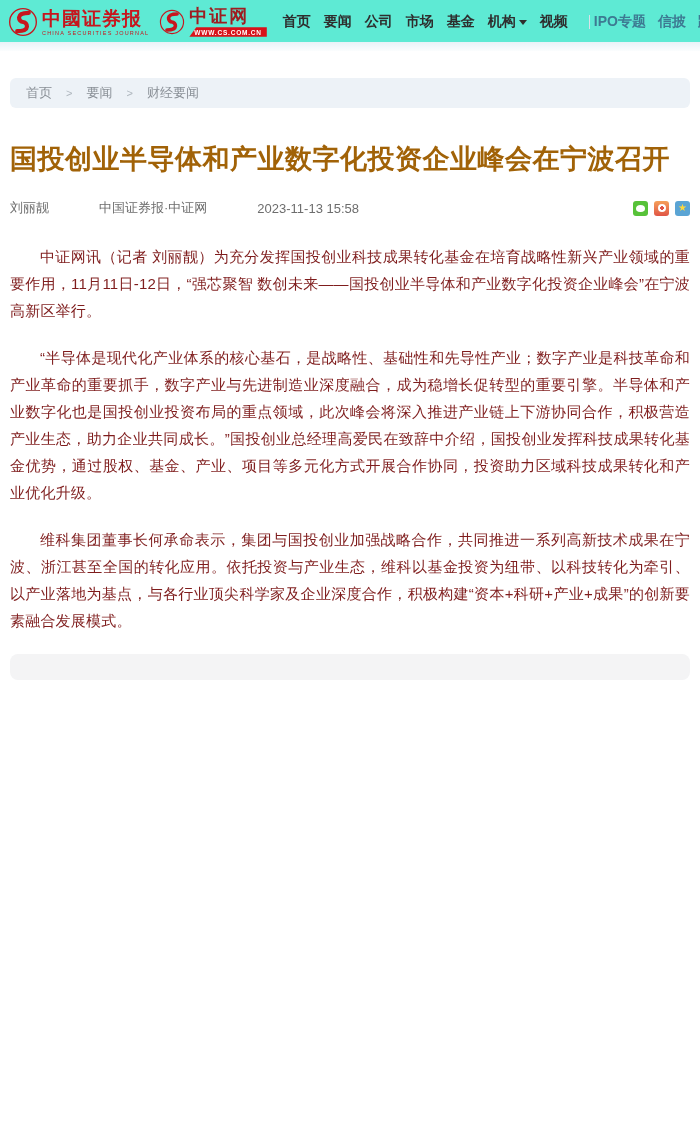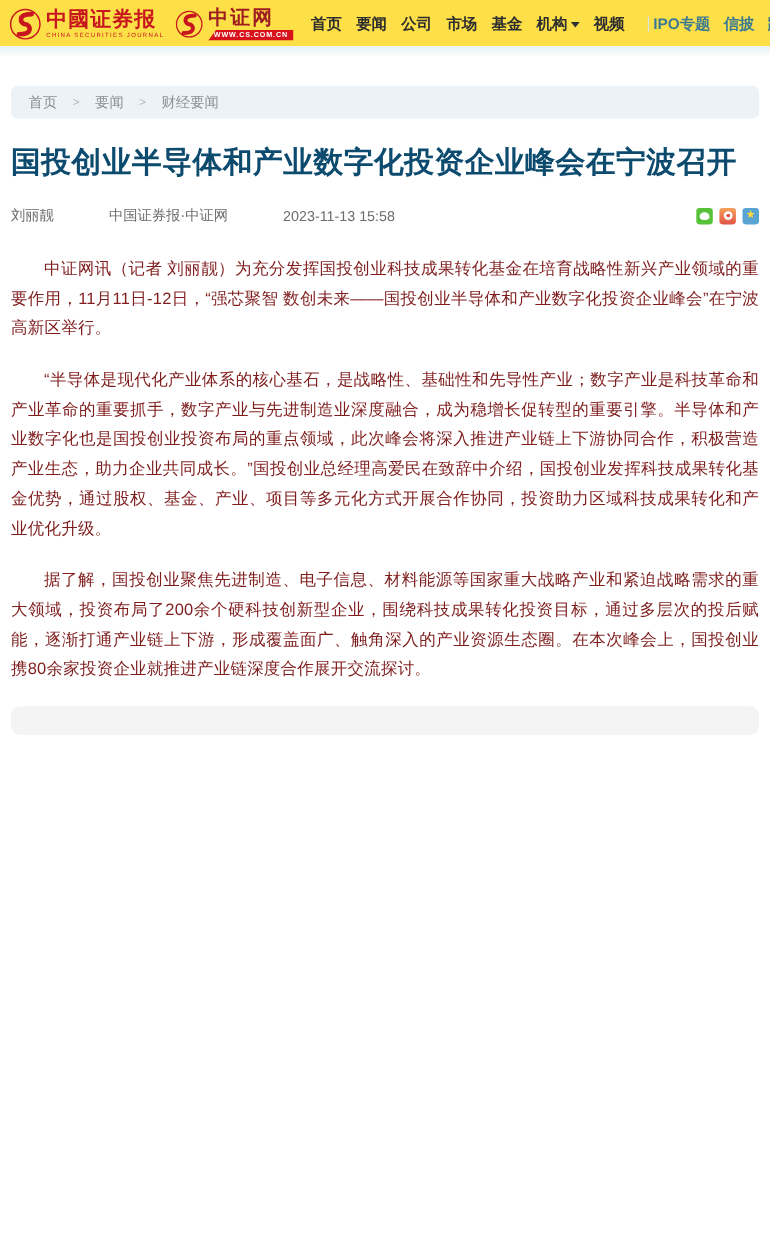--- a/index.html
+++ b/index.html
@@ -5,21 +5,21 @@
   * { box-sizing: border-box; }
   html,body { margin:0; padding:0; }
   body {
     width:700px; min-height:1135px; background:#ffffff;
     font-family:"Liberation Sans","DejaVu Sans",sans-serif;
     color:#3a3a3a;
   }
   
   .site-header{
     display:flex; align-items:center; padding:7px 10px 5px 8px;
-    background:#fde047; white-space:nowrap;
+    background:#5eead4; white-space:nowrap;
   }
   .logos{ display:flex; align-items:center; gap:10px; }
   .logo{ display:flex; align-items:center; gap:4px; cursor:pointer; }
   .logo-cn{ font-family:"DejaVu Serif","Liberation Serif",serif; font-weight:bold;
     font-size:19px; color:#c7161e; letter-spacing:1px; line-height:1; }
   .logo-sub{ font-size:5.5px; color:#c7161e; letter-spacing:1.2px; margin-top:2px; }
   .logo-cn2{ font-family:Liberation Serif, serif; font-weight:bold;
     font-size:18px; color:#9e1c20; letter-spacing:2px; line-height:1; }
   .logo-banner{ background:#d8121a; color:#fff; font-size:6.5px; font-weight:bold;
     letter-spacing:.8px; padding:1.5px 5px 1px; margin-top:2px;
@@ -36,21 +36,21 @@
   
   .breadcrumb{
     margin:27px 10px 0; background:#edf2f7; border-radius:6px;
     height:30px; display:flex; align-items:center; padding:0 16px;
     font-size:13px; color:#8a9097; gap:14px;
   }
   .breadcrumb a{ color:#8a9097; text-decoration:none; cursor:pointer; }
   .breadcrumb .sep{ color:#aeb6bd; font-size:11px; }
   
   .article-title{
-    margin:22px 10px 0; font-size:27px; font-weight:bold; color:#0c4a6e;
+    margin:34px 10px 0; font-size:27px; font-weight:bold; color:#a16207;
     letter-spacing:.5px; line-height:1.3;
   }
   .byline{
     margin:22px 10px 0; display:flex; align-items:center;
     font-size:13px; color:#6d6d6d;gap:24px;
   }
   .byline .meta{ margin-right:26px; }
   .share{ margin-left:auto; display:flex; gap:6px; align-items:center; }
   .share-icon{ width:15px; height:15px; border-radius:3px; display:inline-flex;
     align-items:center; justify-content:center; cursor:pointer; position:relative; }
@@ -140,19 +140,19 @@
     <span class="share">
       <span class="share-icon share-wechat"></span>
       <span class="share-icon share-weibo"></span>
       <span class="share-icon share-qzone"></span>
     </span>
   </div>
 
   <article class="article-body">
     <p>中证网讯（记者 刘丽靓）为充分发挥国投创业科技成果转化基金在培育战略性新兴产业领域的重要作用，11月11日-12日，“强芯聚智 数创未来——国投创业半导体和产业数字化投资企业峰会”在宁波高新区举行。</p>
     <p>“半导体是现代化产业体系的核心基石，是战略性、基础性和先导性产业；数字产业是科技革命和产业革命的重要抓手，数字产业与先进制造业深度融合，成为稳增长促转型的重要引擎。半导体和产业数字化也是国投创业投资布局的重点领域，此次峰会将深入推进产业链上下游协同合作，积极营造产业生态，助力企业共同成长。”国投创业总经理高爱民在致辞中介绍，国投创业发挥科技成果转化基金优势，通过股权、基金、产业、项目等多元化方式开展合作协同，投资助力区域科技成果转化和产业优化升级。</p>
-    <p>据了解，国投创业聚焦先进制造、电子信息、材料能源等国家重大战略产业和紧迫战略需求的重大领域，投资布局了200余个硬科技创新型企业，围绕科技成果转化投资目标，通过多层次的投后赋能，逐渐打通产业链上下游，形成覆盖面广、触角深入的产业资源生态圈。在本次峰会上，国投创业携80余家投资企业就推进产业链深度合作展开交流探讨。</p>
+    <p>维科集团董事长何承命表示，集团与国投创业加强战略合作，共同推进一系列高新技术成果在宁波、浙江甚至全国的转化应用。依托投资与产业生态，维科以基金投资为纽带、以科技转化为牵引、以产业落地为基点，与各行业顶尖科学家及企业深度合作，积极构建“资本+科研+产业+成果”的创新要素融合发展模式。</p>
   </article>
 </main>
 
 <footer class="disclaimer">
   
 </footer>
 
 </body></html>

